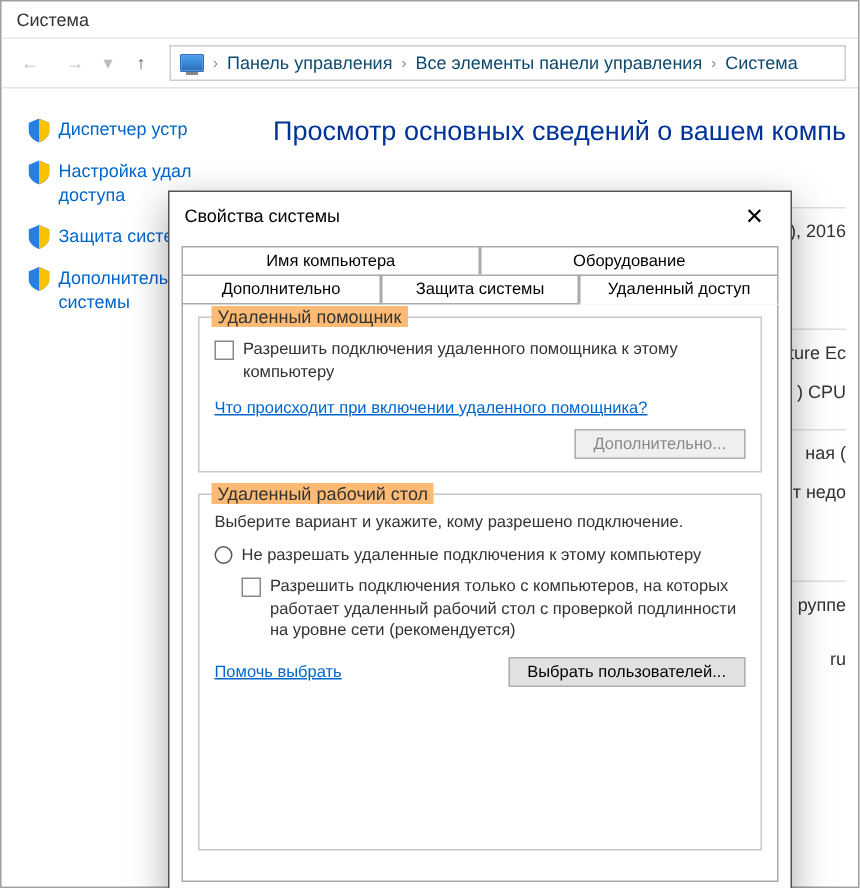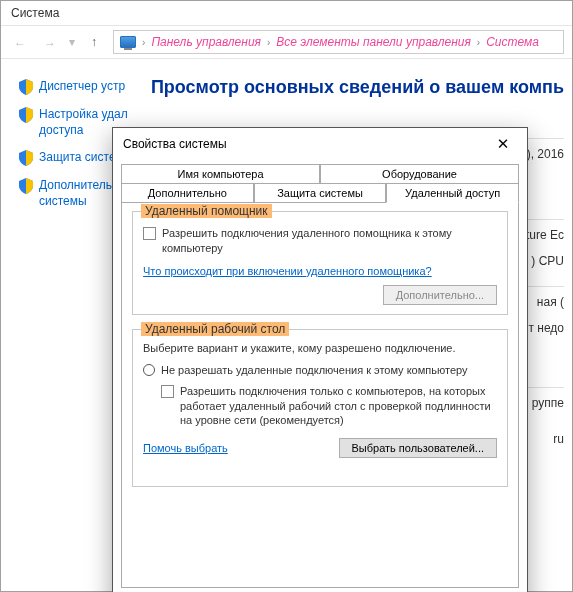--- a/index.html
+++ b/index.html
@@ -8,32 +8,32 @@
   
   .parent-window { position: absolute; inset: 0; border: 1px solid #a0a0a0; background: #fff; }
   .pw-title { display: flex; align-items: center; padding: 5px 10px; font-size: 12px; color: #333; }
   .pw-nav { display: flex; align-items: center; gap: 8px; padding: 4px 8px; border-top: 1px solid #e5e5e5; border-bottom: 1px solid #e5e5e5; }
   .nav-btn { width: 22px; height: 22px; display: flex; align-items: center; justify-content: center; color: #bbb; }
   .nav-btn.enabled { color: #555; }
   .nav-sep { color: #bbb; }
   .addr { display: flex; align-items: center; gap: 6px; flex: 1; border: 1px solid #ccc; padding: 2px 6px; height: 24px; background:#fff; }
   .pcicon { width: 16px; height: 12px; background: linear-gradient(#4aa0e8,#2a6fbf); border: 1px solid #2a6fbf; border-radius: 1px; position: relative; }
   .pcicon::after { content:""; position:absolute; left:3px; right:3px; bottom:-3px; height:2px; background:#888; }
-  .crumb { color: #ec4899; font-style: italic; }
+  .crumb { color: #0c4a6e; }
   .chev { color: #888; font-size: 10px; }
 
   .pw-body { display: flex; position: absolute; top: 58px; bottom: 0; left: 0; right: 0; }
   .sidebar { width: 210px; padding: 14px 12px 0 18px; }
   .home-link { color: #0066cc; font-size: 12px; line-height: 1.35; border-bottom: 1px solid #d0d0d0; padding-bottom: 10px; margin-bottom: 10px; display: block; }
   .side-item { display: flex; align-items: flex-start; gap: 6px; margin: 6px 0 12px; color: #0066cc; font-size: 12px; line-height: 1.3; cursor: pointer; }
   .shield { width: 14px; height: 16px; flex: none; }
   .shield svg { display:block; }
 
   .main { flex: 1; padding: 18px 8px 0 0; color: #003399; }
-  .main-head { font-size: 18px; color: #003399; margin-bottom: 10px; white-space: nowrap; font-weight: bold; }
+  .main-head { font-size: 18px; color: #003399; margin-bottom: 10px; white-space: nowrap; }
   .main-row { color: #333; font-size: 12px; margin: 4px 0; padding: 8px 0; border-top: 1px solid #e0e0e0; white-space: nowrap; }
 
   
   .dialog { position: absolute; left: 112px; top: 108px; width: 416px; height: 480px; background: #fff; border: 1px solid #555; box-shadow: 0 8px 24px rgba(0,0,0,0.35); margin-top: 19px; }
   .dlg-title { display: flex; align-items: center; justify-content: space-between; padding: 6px 10px; font-size: 12px; }
   .close-x { width: 28px; height: 20px; display:flex; align-items:center; justify-content:center; font-size: 15px; cursor:pointer; }
   .tabs-wrap { padding: 4px 8px 0 8px; }
   .tabs { position: relative; }
   .tabrow { display: flex; }
   .tab { border: 1px solid #aaa; border-bottom: none; background: #fff; font-size: 11px; padding: 3px 1px; text-align: center; cursor: pointer; }
@@ -170,21 +170,21 @@
           <span>Разрешить подключения удаленного помощника к этому компьютеру</span>
         </label>
         <div style="margin:8px 0 10px">
           <span class="link">Что происходит при включении удаленного помощника?</span>
         </div>
         <div class="right">
           <span class="btn disabled">Дополнительно...</span>
         </div>
       </div>
 
-      <div class="group" style="height:158px">
+      <div class="group" style="height:238px">
         <div class="group-title">Удаленный рабочий стол</div>
         <div class="desc">Выберите вариант и укажите, кому разрешено подключение.</div>
 
         <label class="radiorow">
           <span class="radio"></span>
           <span>Не разрешать удаленные подключения к этому компьютеру</span>
         </label>
 
 
         <label class="chkrow sub-chk" style="margin-top:8px">

